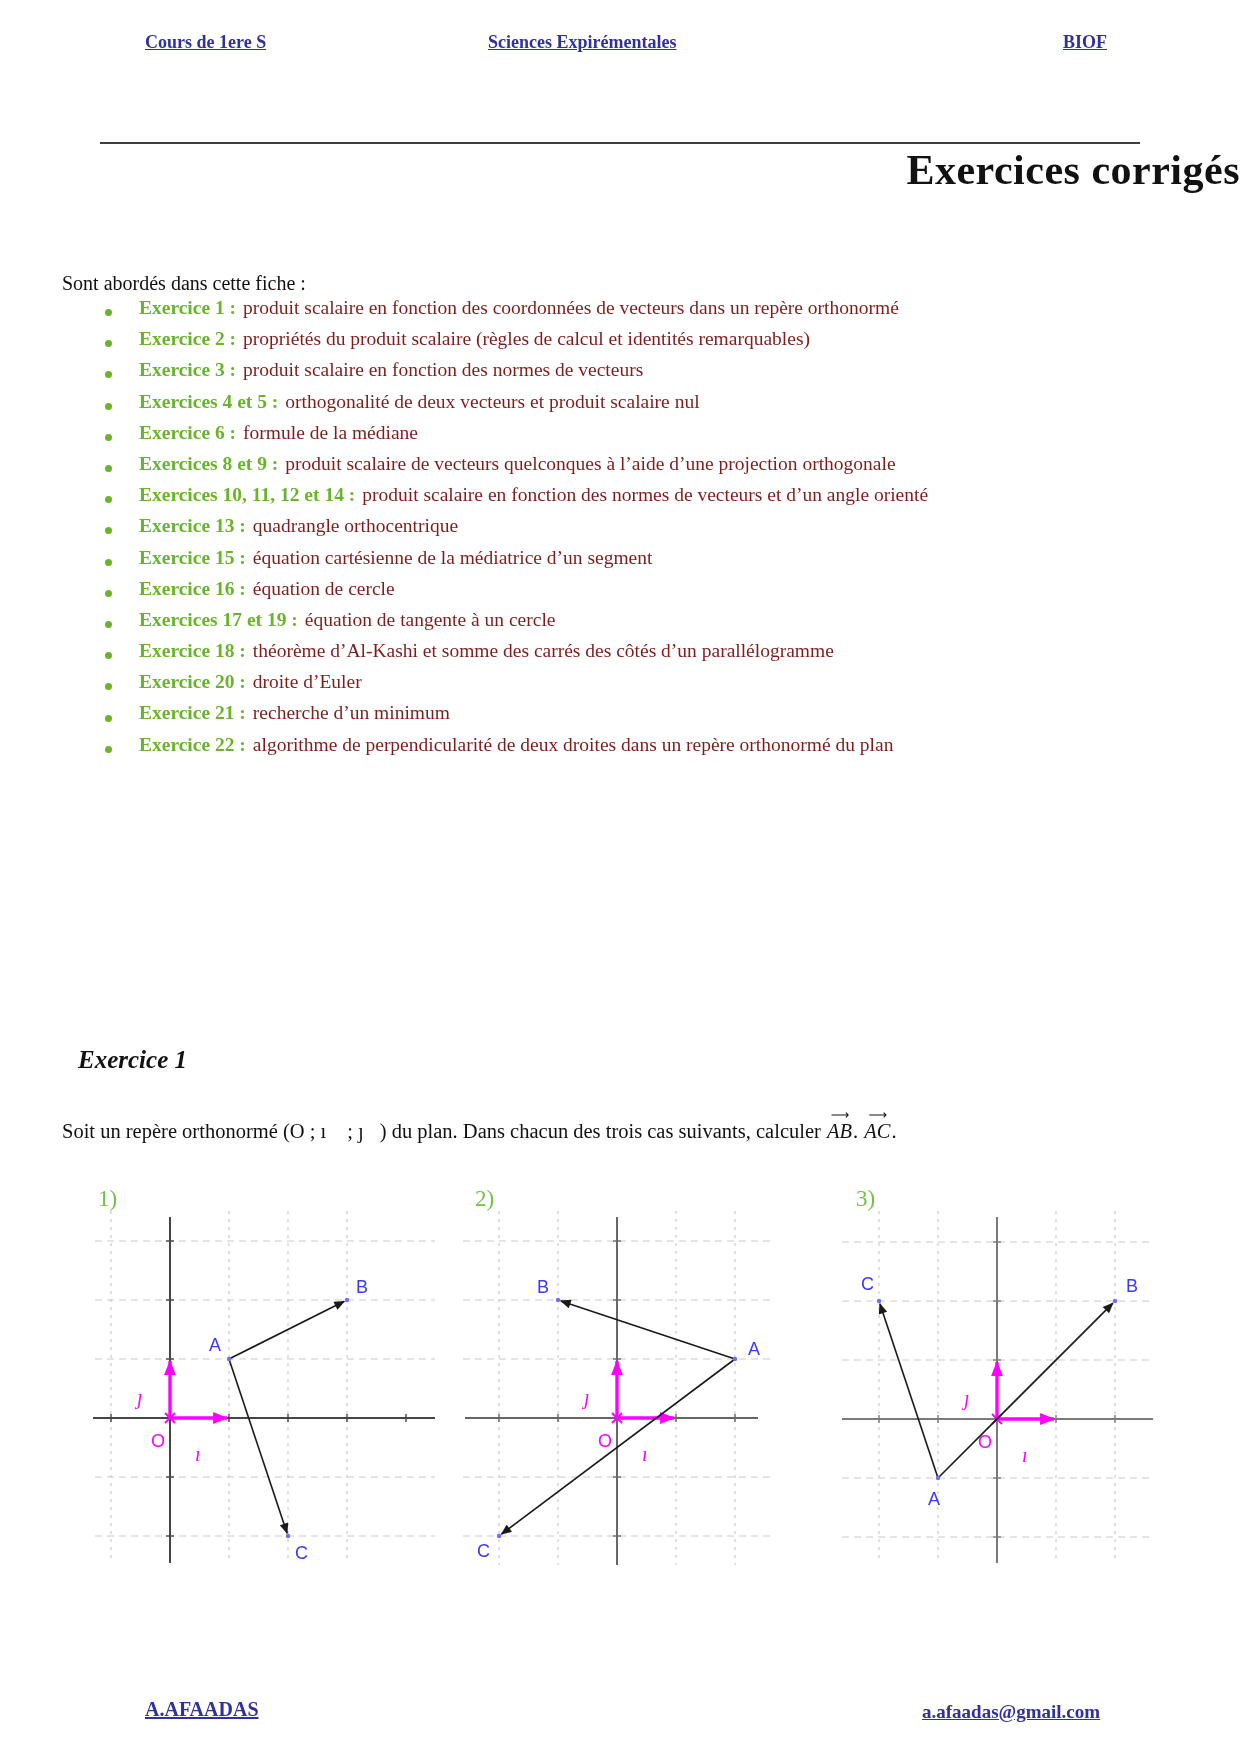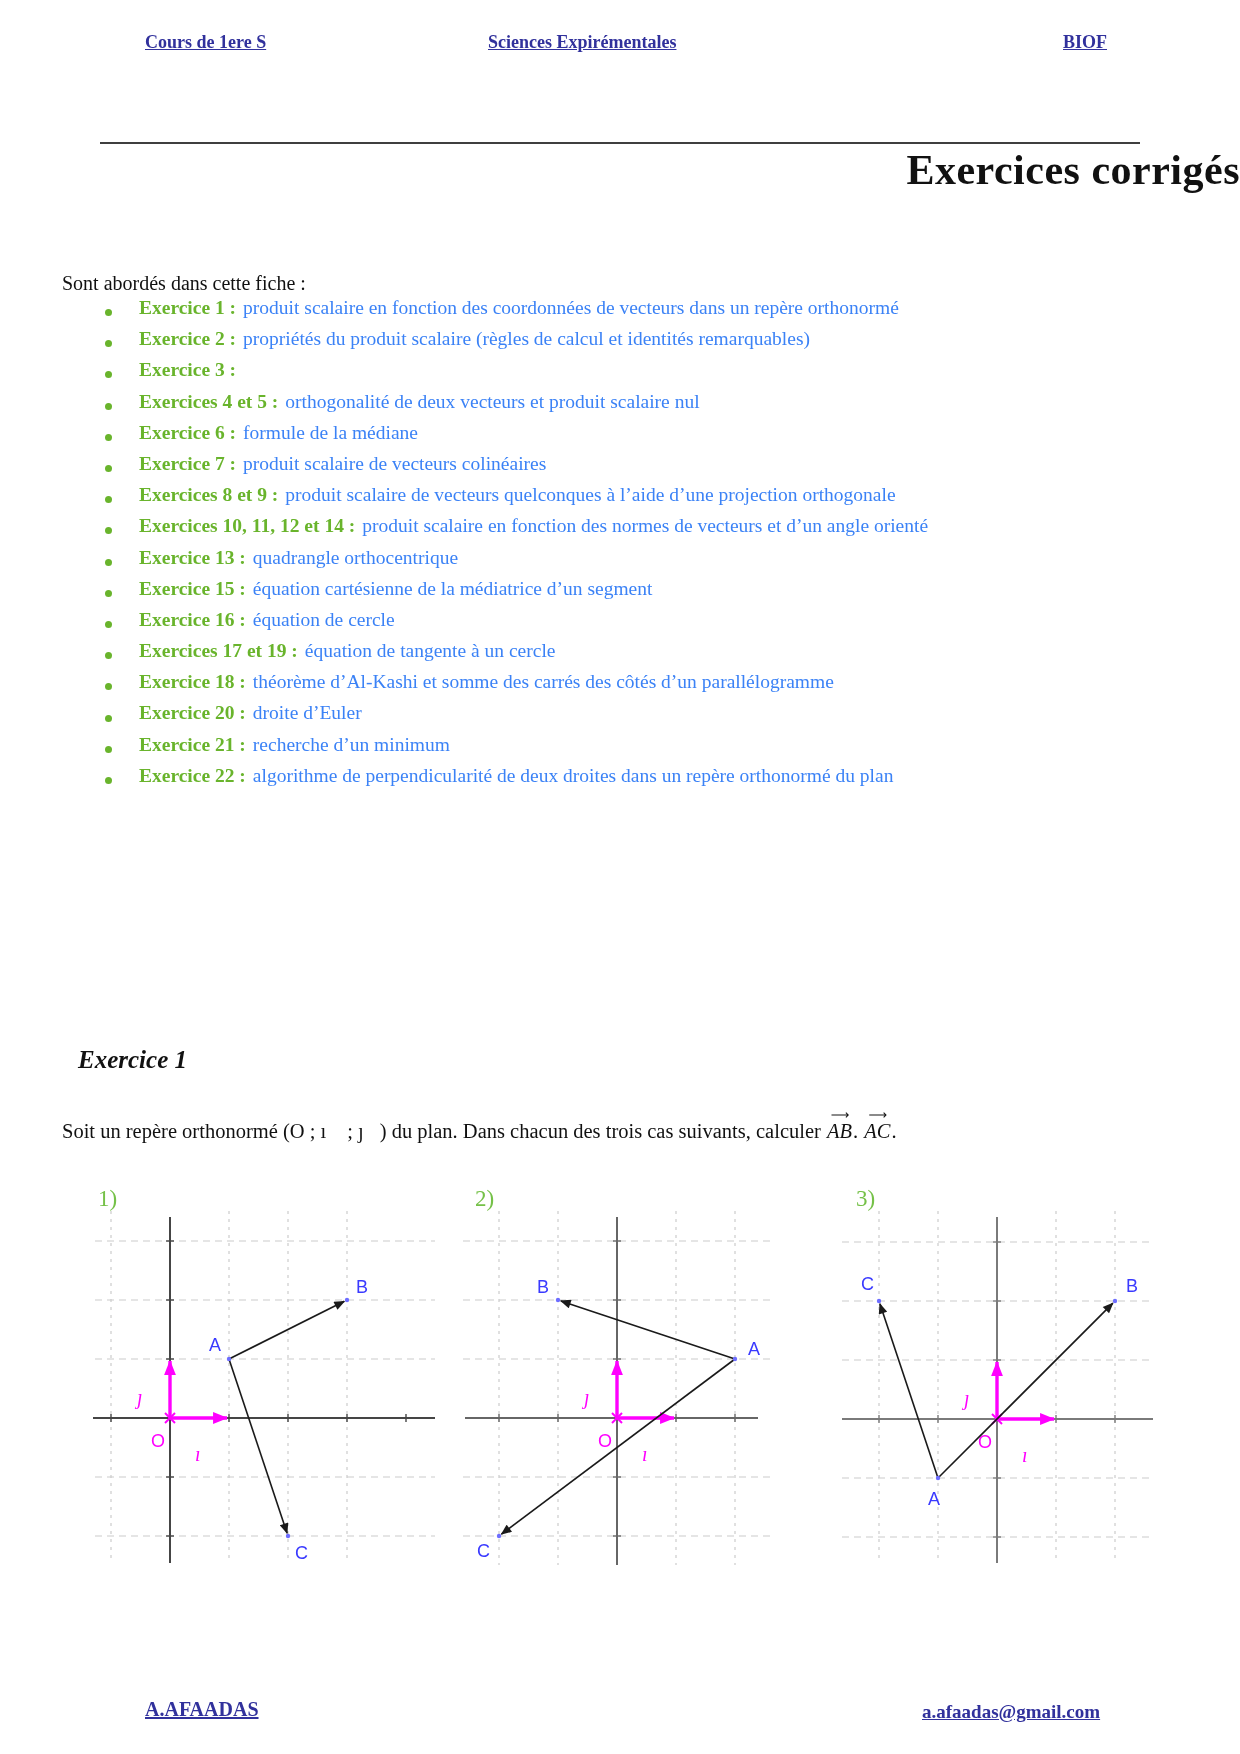--- a/index.html
+++ b/index.html
@@ -27,21 +27,21 @@
   .intro { position:absolute; left:62px; top:272px; font-size:20px; }
 
   
   #toc { position:absolute; left:105px; top:297px; }
   .toc-row { display:flex; align-items:baseline; height:31.2px; font-size:19.5px; white-space:nowrap; }
   .bullet {
     flex:none; width:7px; height:7px; border-radius:50%;
     background:#69b42c; align-self:center; margin-right:27px;
   }
   .toc-label { color:#69b42c; font-weight:bold; margin-right:7px; }
-  .toc-desc  { color:#3b82f6; }
+  .toc-desc  { color:#7f1d1d; }
 
   
   .ex-heading {
     position:absolute; left:78px; top:1046px;
     font-size:25px; font-weight:bold; font-style:italic;
   }
   .statement { position:absolute; left:62px; top:1120px; font-size:20.5px; white-space:nowrap; }
   .vec { position:relative; display:inline-block; font-style:italic; padding:0 1px; }
   .vec::before {
     content:"⟶"; position:absolute; top:-13px; left:0; width:100%;
@@ -80,35 +80,31 @@
         <span class="toc-desc">produit scalaire en fonction des coordonnées de vecteurs dans un repère orthonormé</span>
       </div>
       <div class="toc-row">
         <span class="bullet"></span>
         <span class="toc-label">Exercice 2 :</span>
         <span class="toc-desc">propriétés du produit scalaire (règles de calcul et identités remarquables)</span>
       </div>
       <div class="toc-row">
         <span class="bullet"></span>
         <span class="toc-label">Exercice 3 :</span>
+        <span class="toc-desc">produit scalaire en fonction des normes de vecteurs</span>
       </div>
       <div class="toc-row">
         <span class="bullet"></span>
         <span class="toc-label">Exercices 4 et 5 :</span>
         <span class="toc-desc">orthogonalité de deux vecteurs et produit scalaire nul</span>
       </div>
       <div class="toc-row">
         <span class="bullet"></span>
         <span class="toc-label">Exercice 6 :</span>
         <span class="toc-desc">formule de la médiane</span>
-      </div>
-      <div class="toc-row">
-        <span class="bullet"></span>
-        <span class="toc-label">Exercice 7 :</span>
-        <span class="toc-desc">produit scalaire de vecteurs colinéaires</span>
       </div>
       <div class="toc-row">
         <span class="bullet"></span>
         <span class="toc-label">Exercices 8 et 9 :</span>
         <span class="toc-desc">produit scalaire de vecteurs quelconques à l’aide d’une projection orthogonale</span>
       </div>
       <div class="toc-row">
         <span class="bullet"></span>
         <span class="toc-label">Exercices 10, 11, 12 et 14 :</span>
         <span class="toc-desc">produit scalaire en fonction des normes de vecteurs et d’un angle orienté</span>

